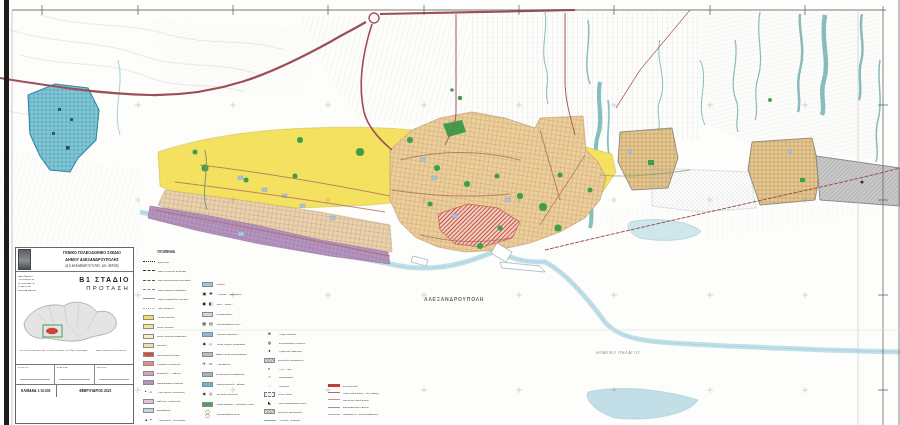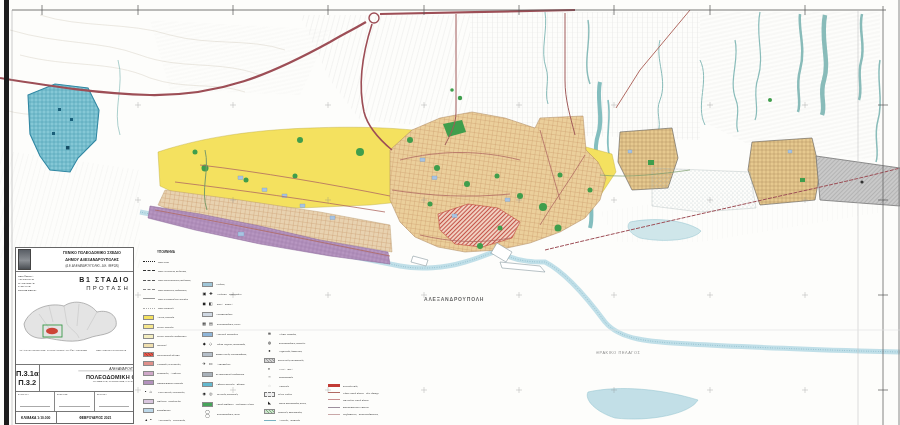--- a/index.html
+++ b/index.html
@@ -556,31 +556,20 @@
         <path d="M30 12 L34 28 M45 12 L48 30 M60 10 L58 32 M78 18 L68 36 M20 20 L30 34" stroke="#b5b5b5" stroke-width="0.4" fill="none"></path>
         <path d="M48 30 C52 36 58 38 60 44" stroke="#b5b5b5" stroke-width="0.4" fill="none"></path>
         <ellipse cx="33" cy="37" rx="6" ry="3.2" fill="#cc4437"></ellipse>
         <rect x="24" y="31" width="19" height="12" fill="none" stroke="#3a9a4a" stroke-width="0.9"></rect>
       </svg>
     </div>
     <div class="tb-note" style="left:3px;bottom:8px;top:auto;">ΑΝΑΔΟΧΟΙ ΜΕΛΕΤΗΤΕΣ - ΣΥΜΠΡΑΤΤΟΝΤΑ ΓΡΑΦΕΙΑ ΜΕΛΕΤΩΝ</div>
     <div class="tb-note" style="left:80px;bottom:8px;top:auto;">ΘΕΣΗ ΠΕΡΙΟΧΗΣ ΜΕΛΕΤΗΣ</div>
   </div>
 
-  <div class="tb-row tb-sheetrow">
-    <div class="tb-no">
-      <div>Π.3.1α</div>
-      <div>Π.3.2</div>
-    </div>
-    <div class="tb-sheet">
-      <div class="tb-city">ΑΛΕΞΑΝΔΡΟΥΠΟΛΗ</div>
-      <div class="tb-title">ΠΟΛΕΟΔΟΜΙΚΗ ΟΡΓΑΝΩΣΗ</div>
-      <div class="tb-subtitle">ΧΡΗΣΕΙΣ ΓΗΣ, ΠΥΚΝΟΤΗΤΕΣ, ΚΑΤΗΓΟΡΙΕΣ ΠΑΡΕΜΒΑΣΕΩΝ</div>
-    </div>
-  </div>
 
   <div class="tb-row tb-signrow">
     <div class="sign-cell">
       <span class="sign-label">ΣΥΝΤΑΞΗ</span>
           <span class="sign-line"></span>
     </div>
     <div class="sign-cell">
       <span class="sign-label">ΕΛΕΓΧΟΣ</span>
           <span class="sign-line"></span>
     </div>

